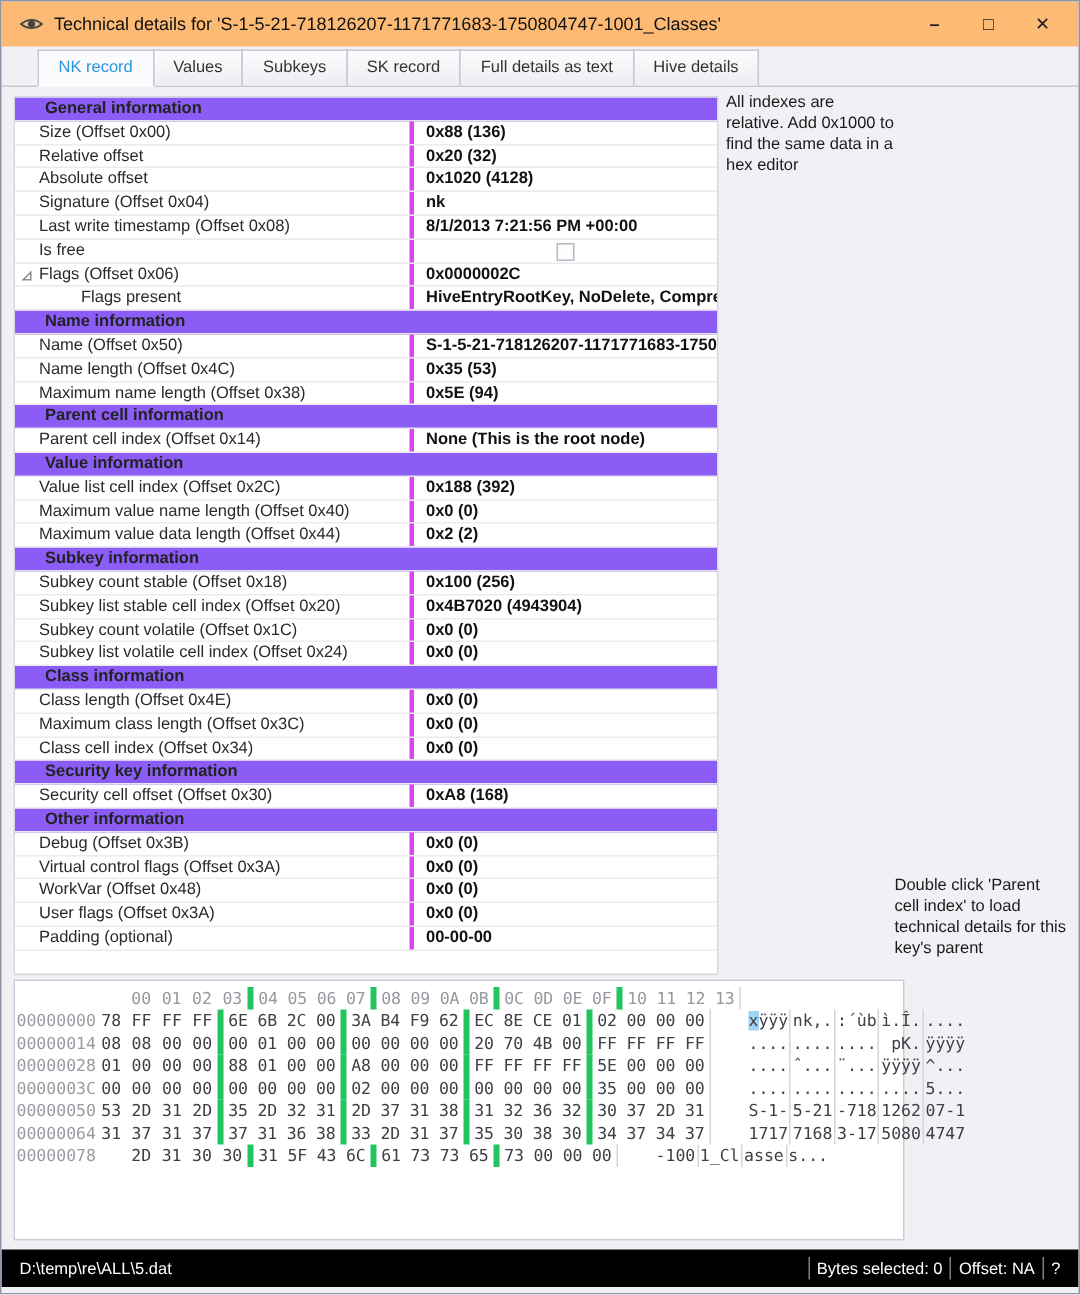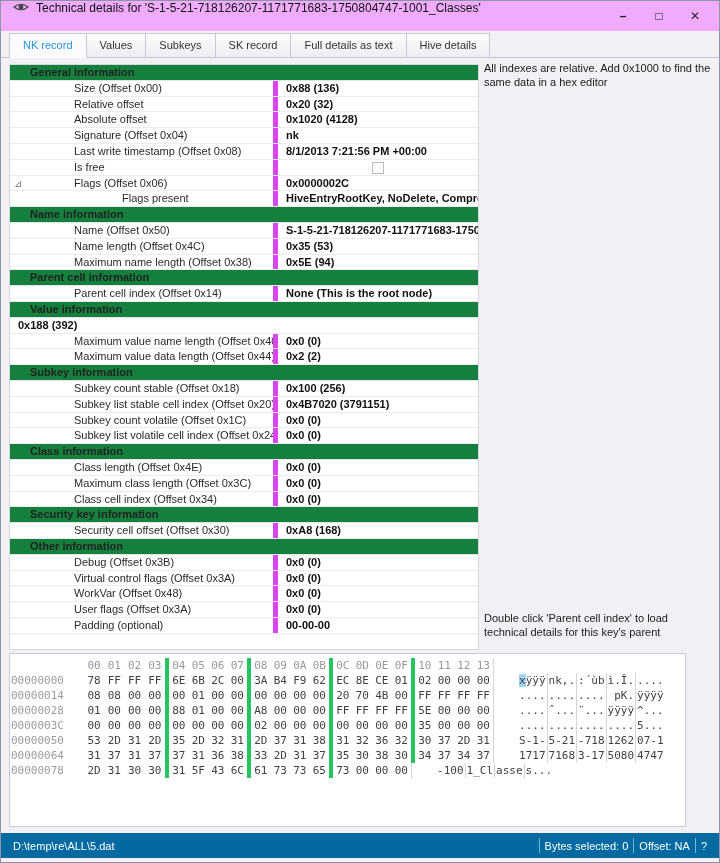--- a/index.html
+++ b/index.html
@@ -3,65 +3,65 @@
 <meta charset="utf-8">
 <style>
   html,body{margin:0;padding:0;background:#fff;}
   *{box-sizing:border-box;}
   #window{
     position:relative;width:720px;height:863px;
     border:1px solid #8e95a8;background:#f1f0f5;
     font-family:"Liberation Sans",sans-serif;overflow:hidden;
   }
   
-  .titlebar{position:absolute;top:0;left:0;right:0;height:30px;background:#f0abfc;
-    display:flex;align-items:flex-start;padding-left:12px;font-size:12px;color:#111;}
+  .titlebar{position:absolute;top:0;left:0;right:0;height:30px;background:#fdba74;
+    display:flex;align-items:center;padding-left:12px;font-size:12px;color:#111;}
   .eye{margin-right:7px;display:inline-flex;align-items:center;}
   .controls{position:absolute;right:6px;top:0;height:30px;display:flex;}
   .ctrl{width:36px;text-align:center;line-height:30px;font-size:12px;color:#222;cursor:default;}
   
   .tabstrip{position:absolute;left:0;right:0;top:31px;height:26px;display:flex;
-    align-items:flex-end;padding-left:8px;border-bottom:1px solid #c6c9d4;}
+    align-items:flex-end;padding-left:24px;border-bottom:1px solid #c6c9d4;}
   .tab{height:24px;line-height:23px;padding:0 13px;font-size:11px;color:#333;
     background:linear-gradient(#fdfdfe,#ededf2);border:1px solid #c6c9d4;border-bottom:none;margin-right:-1px;}
   .tab.selected{height:25px;margin-bottom:-1px;background:#fbfbfd;color:#2696de;border-bottom:1px solid #fbfbfd;}
   
   .grid{position:absolute;left:8px;top:63px;width:470px;height:586px;background:#fff;
     border:1px solid #d4d6de;overflow:hidden;font-size:11px;}
-  .cat-row{height:15.8px;line-height:15px;background:#15803d;font-weight:bold;
+  .cat-row{height:15.8px;line-height:15px;background:#8b5cf6;font-weight:bold;
     padding-left:20px;color:#222;border-bottom:1px solid #e3e3e8;white-space:nowrap;}
   .p-row{display:flex;height:15.8px;line-height:14.5px;border-bottom:1px solid #ececf0;position:relative;}
-  .p-label{width:220px;padding-left:16px;border-right:5px solid #d946ef;color:#2a2a2a;
-    overflow:hidden;white-space:nowrap;margin-left:48px;}
-  .p-label.indent{padding-left:64px;}
+  .p-label{width:266px;padding-left:16px;border-right:3px solid #d946ef;color:#2a2a2a;
+    overflow:hidden;white-space:nowrap;}
+  .p-label.indent{padding-left:44px;}
   .p-value{flex:1;padding-left:8px;color:#111;white-space:nowrap;overflow:hidden;font-weight:bold;}
   .p-value.center{display:flex;justify-content:center;align-items:center;padding-left:0;}
   .tri{position:absolute;left:4px;top:4px;line-height:0;}
   .cbx{display:inline-block;width:12px;height:12px;border:1px solid #b4b8c2;background:#fdfdfd;margin-top:1px;}
   
   .hints{position:absolute;left:483px;top:60px;width:228px;height:590px;display:flex;
-    flex-direction:column;font-size:11px;color:#1a1a1a;line-height:14px;}
+    flex-direction:row;font-size:11px;color:#1a1a1a;line-height:14px;}
   .hint-bottom{margin-top:auto;padding-bottom:12px;}
   
-  .hexpanel{position:absolute;left:8px;top:652px;width:677px;height:174px;background:#fff;
+  .hexpanel{position:absolute;left:8px;top:652px;width:594px;height:174px;background:#fff;
     border:1px solid #c9ccd6;padding-top:4px;
     font-family:"DejaVu Sans Mono",monospace;font-size:11px;color:#3f3f44;}
   .hex-row{display:flex;height:15px;line-height:15px;white-space:pre;}
   .hex-offset{width:74px;padding-left:1px;color:#9a9aa2;}
   .hex-bytes{display:flex;border-right:1px solid #d4d4da;}
   .hex-group{width:82px;display:flex;justify-content:space-around;border-left:4px solid #22c55e;}
   .hex-group:first-child{border-left:none;width:81px;}
   .hex-byte{width:20px;text-align:center;}
   .hex-head{color:#97979f;}
   .hex-ascii{display:flex;margin-left:24px;justify-content:center;}
   .ascii-group{padding:0 1px;border-left:1px solid #d4d4da;}
   .ascii-group:first-child{border-left:none;}
   .hl{background:#9fd3f3;}
   
-  .statusbar{position:absolute;left:0;right:0;top:832px;height:25px;background:#0369a1;
+  .statusbar{position:absolute;left:0;right:0;top:832px;height:25px;background:#000000;
     color:#fff;display:flex;align-items:center;font-size:11px;padding:0 12px;}
   .sb-right{margin-left:auto;display:flex;align-items:center;gap:5px;}
   .sb-sep{width:1px;height:15px;background:rgba(255,255,255,.5);}
 </style>
 </head>
 <body>
 
 <div id="window">
 
   <div class="titlebar">
@@ -140,38 +140,39 @@
         <div class="p-label">Maximum name length (Offset 0x38)</div>
         <div class="p-value">0x5E (94)</div>
       </div>
       <div class="cat-row">Parent cell information</div>
       <div class="p-row">
         <div class="p-label">Parent cell index (Offset 0x14)</div>
         <div class="p-value">None (This is the root node)</div>
       </div>
       <div class="cat-row">Value information</div>
       <div class="p-row">
+        <div class="p-label">Value list cell index (Offset 0x2C)</div>
         <div class="p-value">0x188 (392)</div>
       </div>
       <div class="p-row">
         <div class="p-label">Maximum value name length (Offset 0x40)</div>
         <div class="p-value">0x0 (0)</div>
       </div>
       <div class="p-row">
         <div class="p-label">Maximum value data length (Offset 0x44)</div>
         <div class="p-value">0x2 (2)</div>
       </div>
       <div class="cat-row">Subkey information</div>
       <div class="p-row">
         <div class="p-label">Subkey count stable (Offset 0x18)</div>
         <div class="p-value">0x100 (256)</div>
       </div>
       <div class="p-row">
         <div class="p-label">Subkey list stable cell index (Offset 0x20)</div>
-        <div class="p-value">0x4B7020 (3791151)</div>
+        <div class="p-value">0x4B7020 (4943904)</div>
       </div>
       <div class="p-row">
         <div class="p-label">Subkey count volatile (Offset 0x1C)</div>
         <div class="p-value">0x0 (0)</div>
       </div>
       <div class="p-row">
         <div class="p-label">Subkey list volatile cell index (Offset 0x24)</div>
         <div class="p-value">0x0 (0)</div>
       </div>
       <div class="cat-row">Class information</div>

